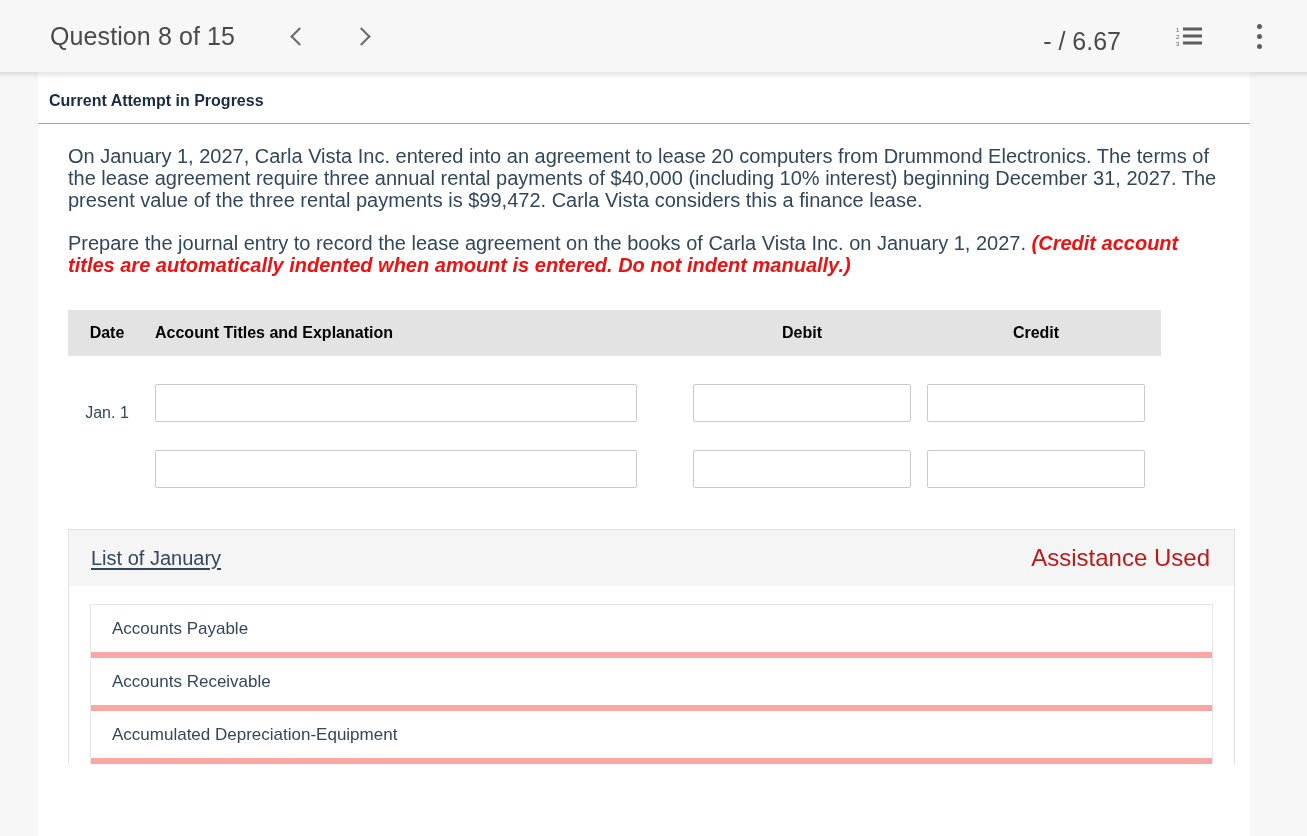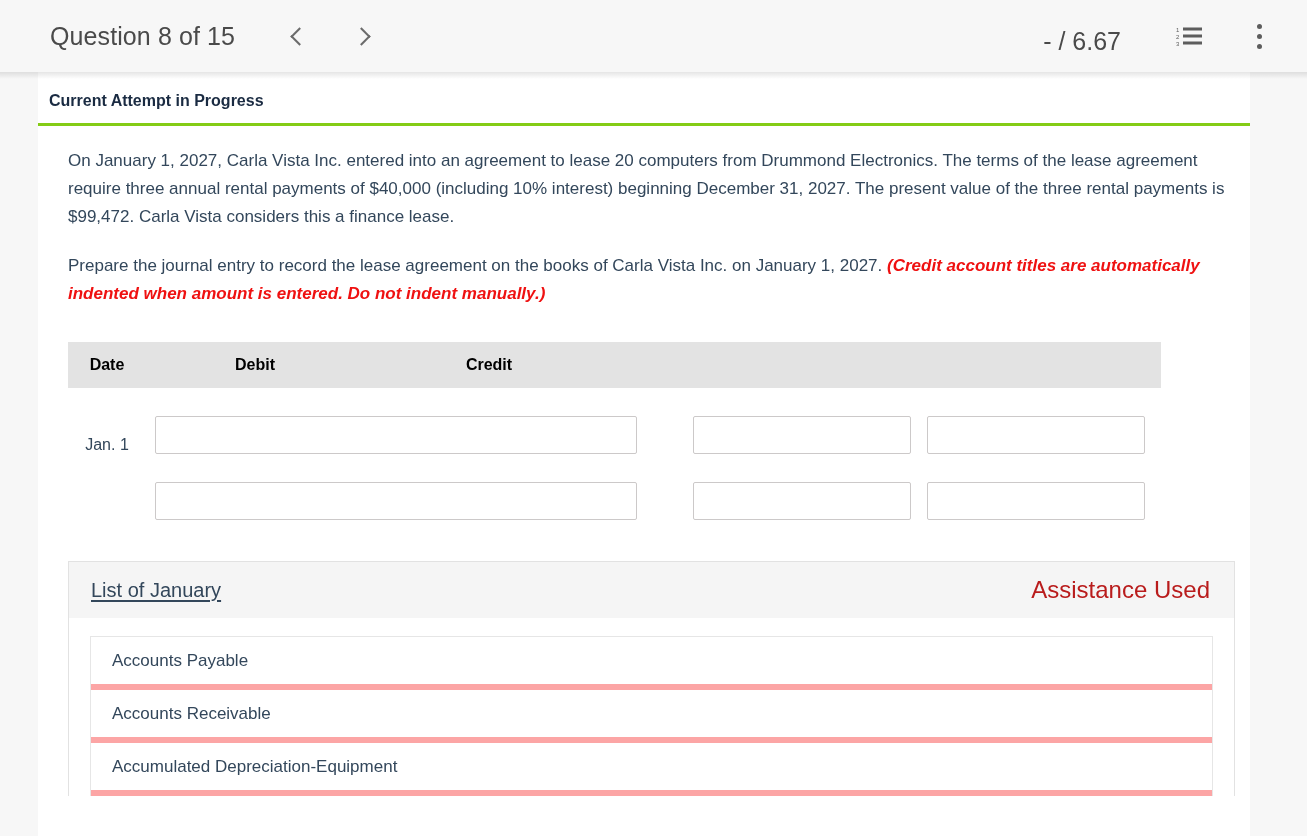--- a/index.html
+++ b/index.html
@@ -117,30 +117,30 @@
     background: #ffffff;
     box-sizing: border-box;
     padding: 0;
   }
 
   .attempt-head {
     padding: 20px 0 13px 11px;
     font-size: 16px;
     font-weight: bold;
     color: #1a2b42;
-    border-bottom: 3px solid #84cc16;
+    border-bottom: 1px solid #84cc16;
     margin: 0 0 0 0;
   }
 
   .qbody {
     padding: 0 20px 0 30px;
   }
   .qpara {
-    font-size: 17px;
-    line-height: 28px;
+    font-size: 20px;
+    line-height: 22px;
     color: #33475b;
     margin: 21px 0 0 0;
     max-width: 1165px;
   }
   .qpara.second { }
   .redbold {
     color: #ef1111;
     font-weight: bold;
     font-style: italic;
   }
@@ -287,20 +287,21 @@
     <div class="attempt-head">Current Attempt in Progress</div>
 
     <div class="qbody">
       <p class="qpara">On January 1, 2027, Carla Vista Inc. entered into an agreement to lease 20 computers from Drummond Electronics. The terms of the lease agreement require three annual rental payments of $40,000 (including 10% interest) beginning December 31, 2027. The present value of the three rental payments is $99,472. Carla Vista considers this a finance lease.</p>
       <p class="qpara second"><span>Prepare the journal entry to record the lease agreement on the books of Carla Vista Inc. on January 1, 2027. </span><span class="redbold">(Credit account titles are automatically indented when amount is entered. Do not indent manually.)</span></p>
     </div>
 
     <div class="je-wrap">
       <div class="je-header">
         <div class="je-h-date">Date</div>
+        <div class="je-h-acct">Account Titles and Explanation</div>
         <div class="je-h-debit">Debit</div>
         <div class="je-h-credit">Credit</div>
       </div>
 
       <div class="je-row">
         <div class="je-c-date">Jan. 1</div>
         <div class="je-c-acct">
           <input class="je-input acct" type="text" value="" style="">
         </div>
         <div class="je-c-debit">

